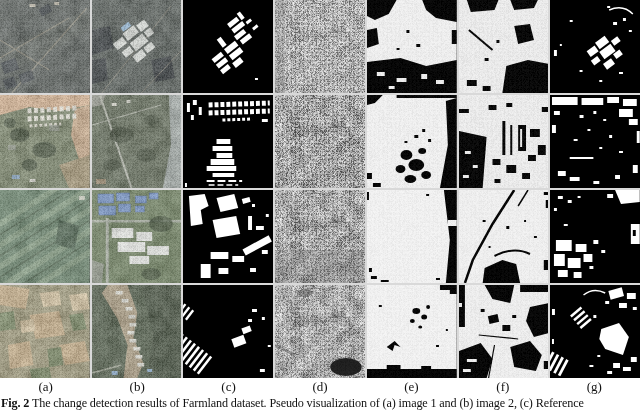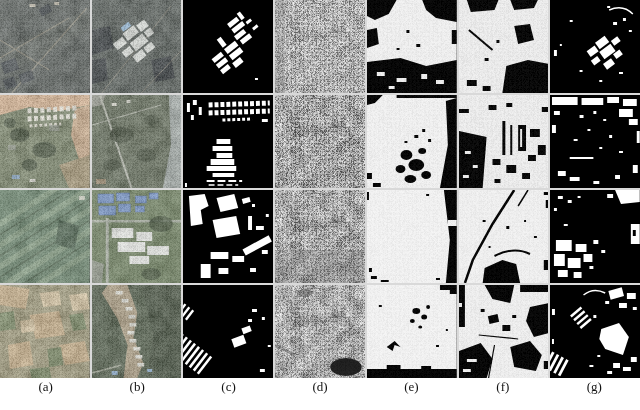--- a/index.html
+++ b/index.html
@@ -742,13 +742,16 @@
   <div class="labels">
     <span>(a)</span>
     <span>(b)</span>
     <span>(c)</span>
     <span>(d)</span>
     <span>(e)</span>
     <span>(f)</span>
     <span>(g)</span>
   </div>
 
+  <div class="caption">
+    <b>Fig. 2</b><span> The change detection results of Farmland dataset. Pseudo visualization of (a) image 1 and (b) image 2, (c) Reference</span>
+  </div>
 </div>
 
 </body></html>

